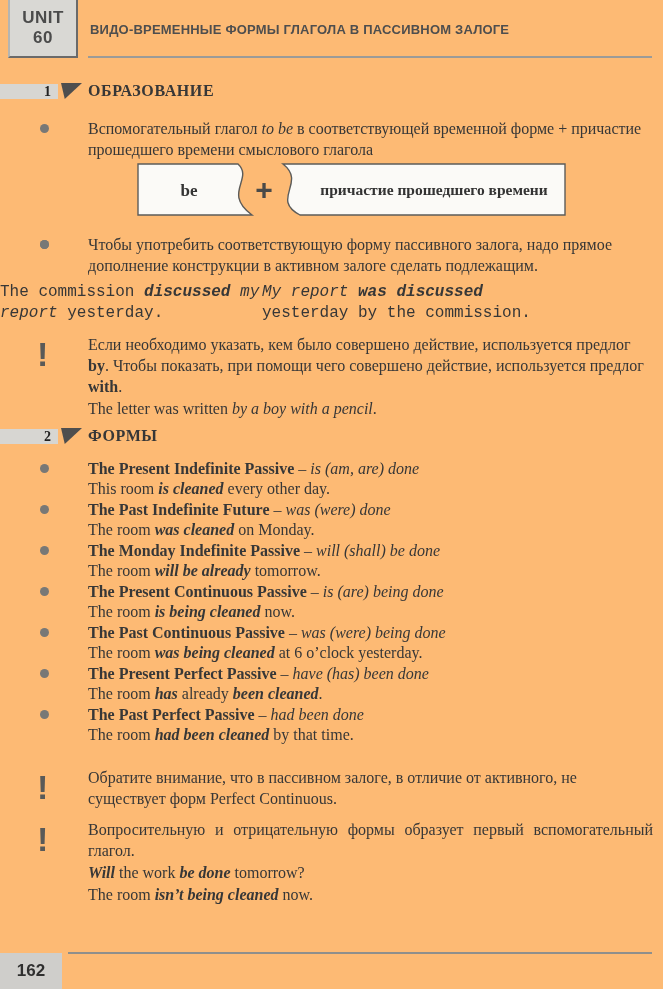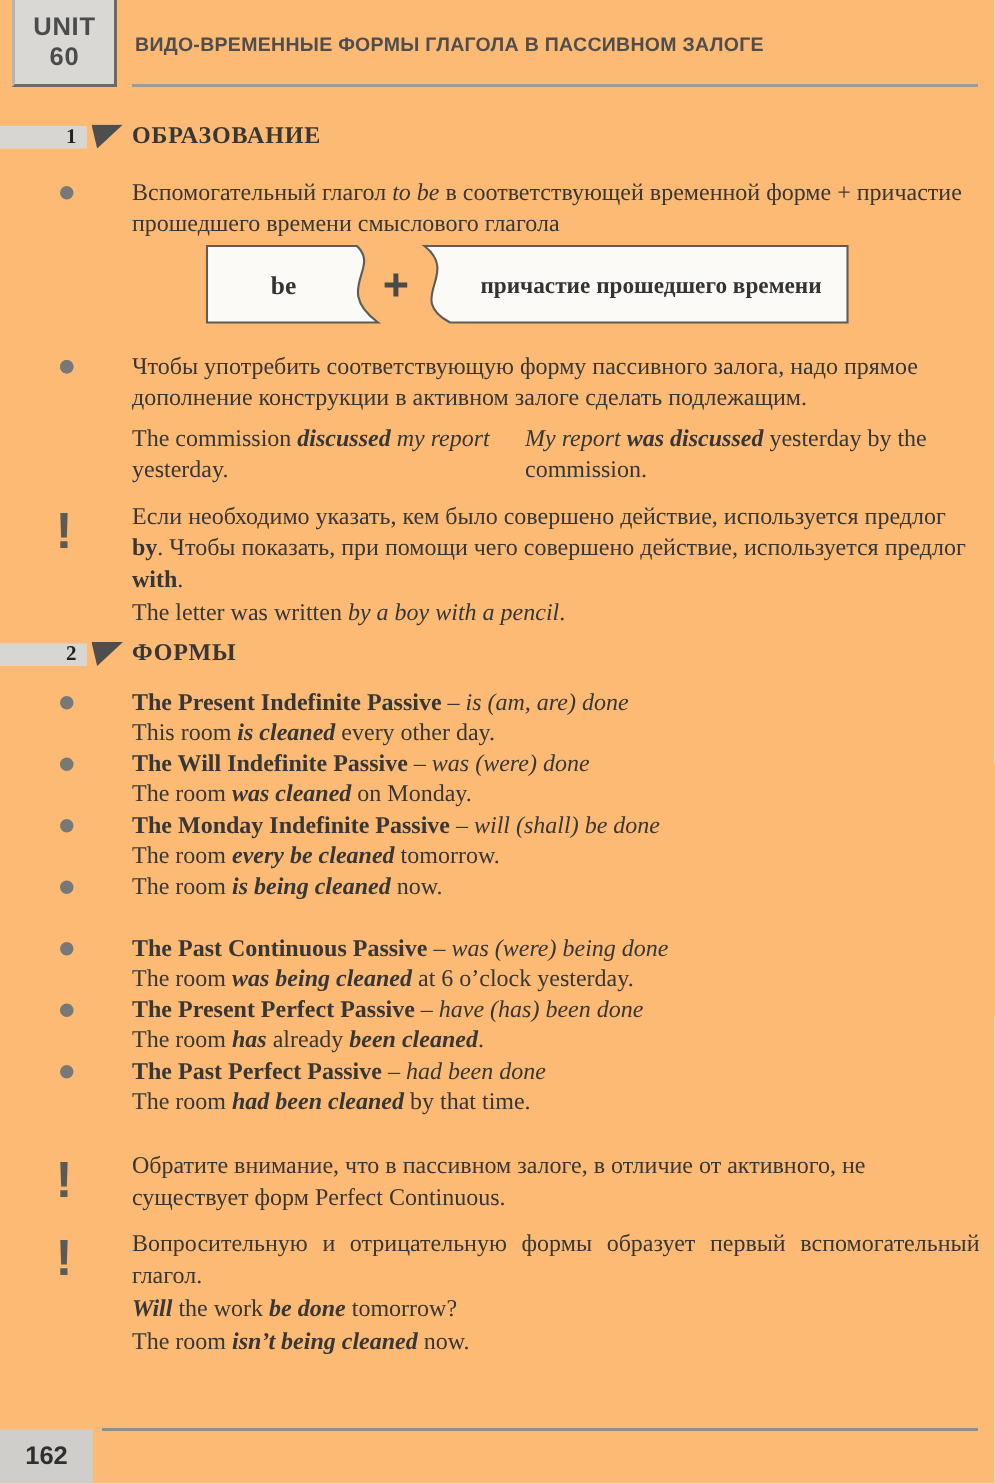--- a/index.html
+++ b/index.html
@@ -38,21 +38,21 @@
   .sec-tri{position:absolute;left:61px;top:3px;width:21px;height:16px;background:#4e4e4e;
     clip-path:polygon(0 0,100% 0,18% 100%);}
   .sec-title{margin-left:88px;font-weight:bold;font-size:16px;letter-spacing:0.6px;line-height:22px;}
 
   .bullet{position:relative;padding-left:88px;padding-right:14px;font-size:16px;line-height:21px;}
   .dot{position:absolute;left:40px;top:6px;width:9px;height:9px;border-radius:50%;background:#787876;}
 
   .diagram-wrap{margin-top:3px;height:54px;}
   .diagram-wrap svg{display:block;margin-left:137px;}
 
-  .ex-row{display:flex;padding-left:88px;margin-top:6px;font-size:16px;line-height:21px;}
+  .ex-row{display:flex;margin-top:6px;font-size:16px;line-height:21px;font-family:Liberation Mono, monospace;}
   .ex-col1{width:262px;}
   .ex-col2{width:300px;}
 
   .note{position:relative;padding-left:88px;padding-right:10px;font-size:16px;line-height:21px;}
   .bang{
     position:absolute;left:37px;top:1px;
     font-family:"Liberation Sans", sans-serif;font-weight:bold;font-size:34px;color:#5a5a58;line-height:38px;
   }
   .note-example{margin-top:1px;}
   .justify{text-align:justify;}
@@ -139,32 +139,33 @@
 
     <div class="forms-list">
       <div class="form-item">
         <span class="dot"></span>
         <div><span class="run-b">The Present Indefinite Passive</span><span> – </span><span class="run-i">is (am, are) done</span></div>
         <div><span>This room </span><span class="run-bi">is cleaned</span><span> every other day.</span></div>
       </div>
 
       <div class="form-item">
         <span class="dot"></span>
-        <div><span class="run-b">The Will Indefinite Passive</span><span> – </span><span class="run-i">was (were) done</span></div>
+        <div><span class="run-b">The Past Indefinite Future</span><span> – </span><span class="run-i">was (were) done</span></div>
         <div><span>The room </span><span class="run-bi">was cleaned</span><span> on Monday.</span></div>
       </div>
 
       <div class="form-item">
         <span class="dot"></span>
         <div><span class="run-b">The Monday Indefinite Passive</span><span> – </span><span class="run-i">will (shall) be done</span></div>
-        <div><span>The room </span><span class="run-bi">every be cleaned</span><span> tomorrow.</span></div>
-      </div>
-
-      <div class="form-item">
-        <span class="dot"></span>
+        <div><span>The room </span><span class="run-bi">will be already</span><span> tomorrow.</span></div>
+      </div>
+
+      <div class="form-item">
+        <span class="dot"></span>
+        <div><span class="run-b">The Present Continuous Passive</span><span> – </span><span class="run-i">is (are) being done</span></div>
         <div><span>The room </span><span class="run-bi">is being cleaned</span><span> now.</span></div>
       </div>
 
       <div class="form-item">
         <span class="dot"></span>
         <div><span class="run-b">The Past Continuous Passive</span><span> – </span><span class="run-i">was (were) being done</span></div>
         <div><span>The room </span><span class="run-bi">was being cleaned</span><span> at 6 o’clock yesterday.</span></div>
       </div>
 
       <div class="form-item">

